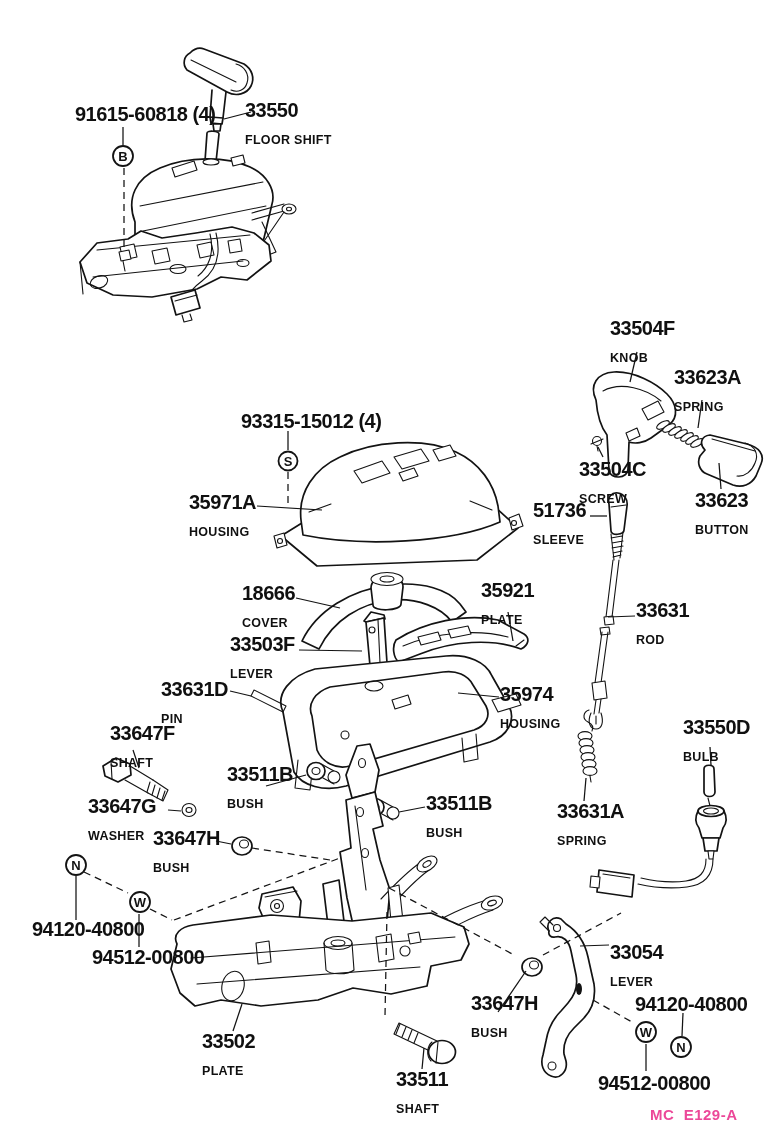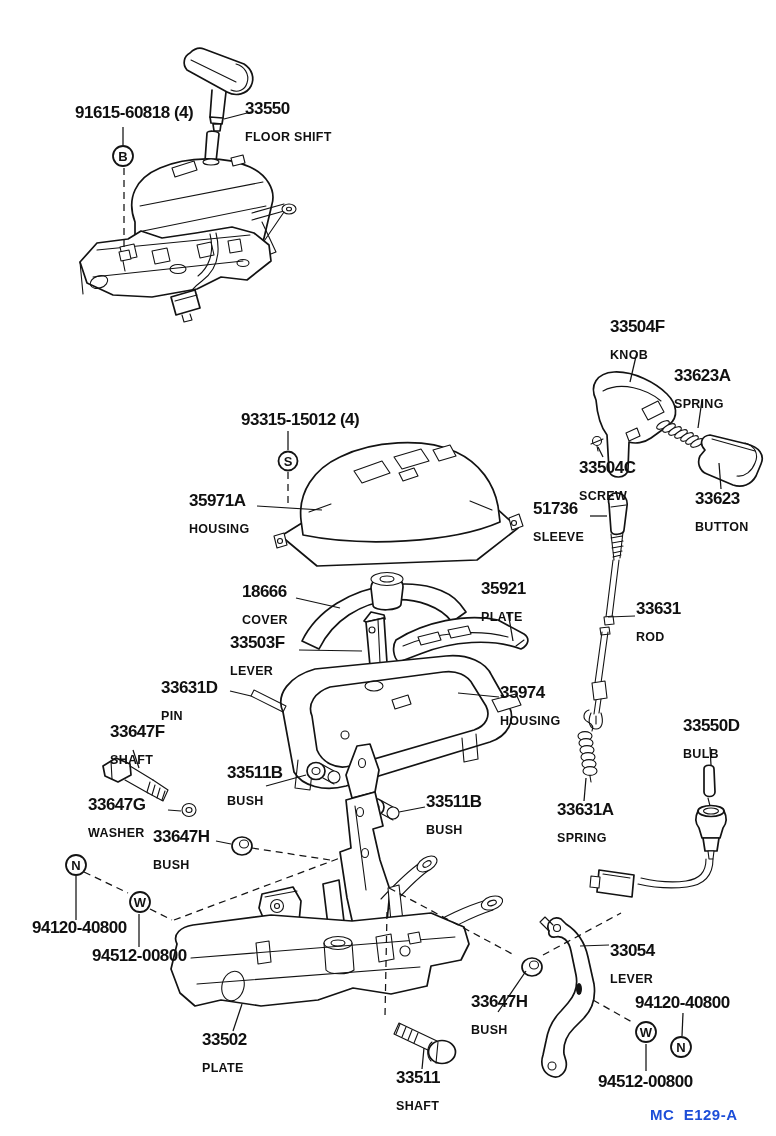--- a/index.html
+++ b/index.html
@@ -1,23 +1,23 @@
 <!DOCTYPE html>
 <html><head>
 <meta charset="utf-8">
 <style>
   html,body{margin:0;padding:0;background:#fff;}
   .stage{position:relative;width:776px;height:1136px;background:#ffffff;
          font-family:"Liberation Sans",sans-serif;overflow:hidden;}
   .art{position:absolute;left:0;top:0;}
   .lbl{position:absolute;color:#101010;line-height:1.0;white-space:nowrap;}
-  .lbl .num{font-size:17px;font-weight:700;letter-spacing:-0.5px;}
+  .lbl .num{font-size:20px;font-weight:700;letter-spacing:-0.5px;}
   .lbl .desc{font-size:12.5px;font-weight:700;letter-spacing:0.3px;margin-top:14px;}
   .code{position:absolute;font-size:15px;font-weight:700;letter-spacing:0.5px;
-        color:#1d4ed8;white-space:pre;}
+        color:#ec4899;white-space:pre;}
   
   .s{stroke:#131313;stroke-width:1.7;fill:none;stroke-linecap:round;stroke-linejoin:round;}
   .f{fill:#ffffff;}
   .thin{stroke-width:1.1;}
   .ldr{stroke:#131313;stroke-width:1.25;fill:none;}
   .dash{stroke:#131313;stroke-width:1.25;fill:none;stroke-dasharray:7 5;}
   .symc{fill:#fff;stroke:#131313;stroke-width:1.8;}
   .symt{font:700 13px "Liberation Sans",sans-serif;fill:#131313;text-anchor:middle;}
 </style>
 </head>

